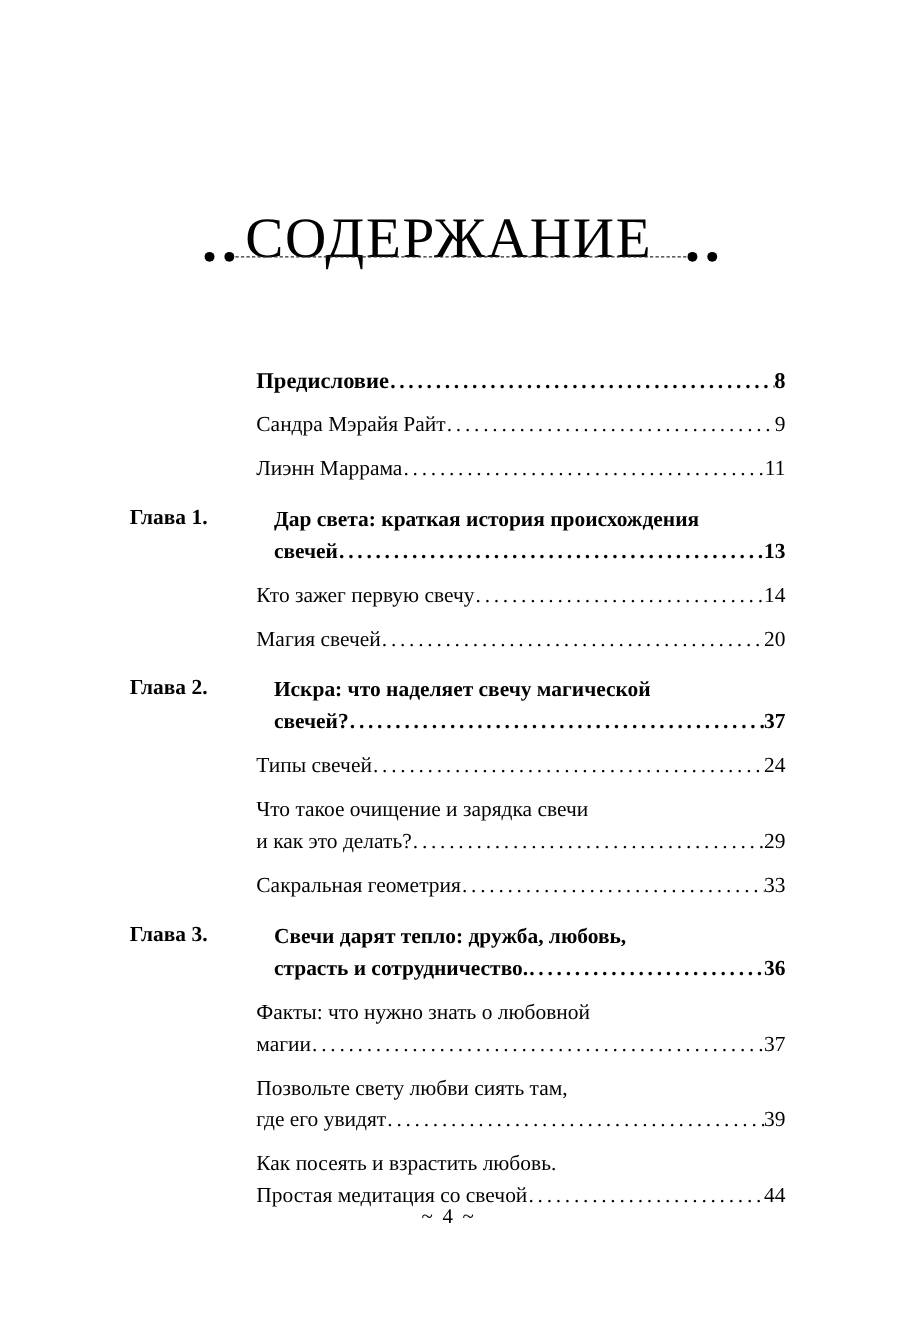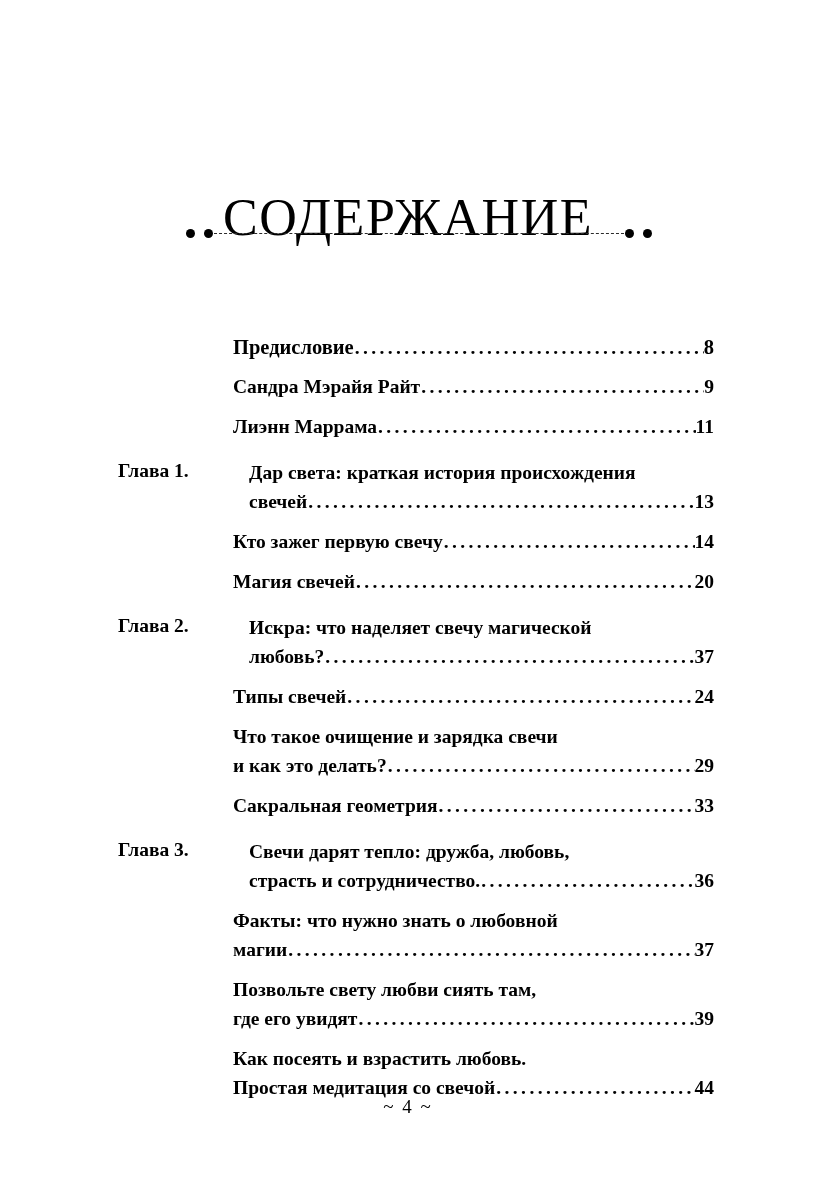--- a/index.html
+++ b/index.html
@@ -117,21 +117,21 @@
     text-align: right;
     padding-left: 0px;
   }
 
   
   .lvl1 { font-weight: 700; }
   .lvl1 .line { font-size: 19.5px; line-height: 29px; margin-left: 16px; }
 
   
   .lvl2 { font-weight: 400; }
-  .lvl2 .line { font-size: 19.5px; line-height: 29px; font-weight: bold; }
+  .lvl2 .line { font-size: 19.5px; line-height: 29px; }
 
   
   .lvl0 .line { font-weight: 700; font-size: 20.5px; line-height: 27px; }
 
   
 
   .entry.sub .label-col { font-weight: 400; }
 
   
   .folio {
@@ -230,21 +230,21 @@
         </div>
       </div>
       <div class="group">
         <div class="entry lvl1">
           <div class="label-col">Глава 2.</div>
           <div class="text-col">
             <div class="line nolead">
               <span class="txt">Искра: что наделяет свечу магической</span>
             </div>
             <div class="line">
-              <span class="txt">любовь?</span>
+              <span class="txt">свечей?</span>
               <span class="leader">........................................................................................................................</span>
               <span class="pg">37</span>
             </div>
           </div>
         </div>
         <div class="entry lvl2 sub">
           <div class="label-col empty"></div>
           <div class="text-col">
             <div class="line">
               <span class="txt">Типы свечей</span>

